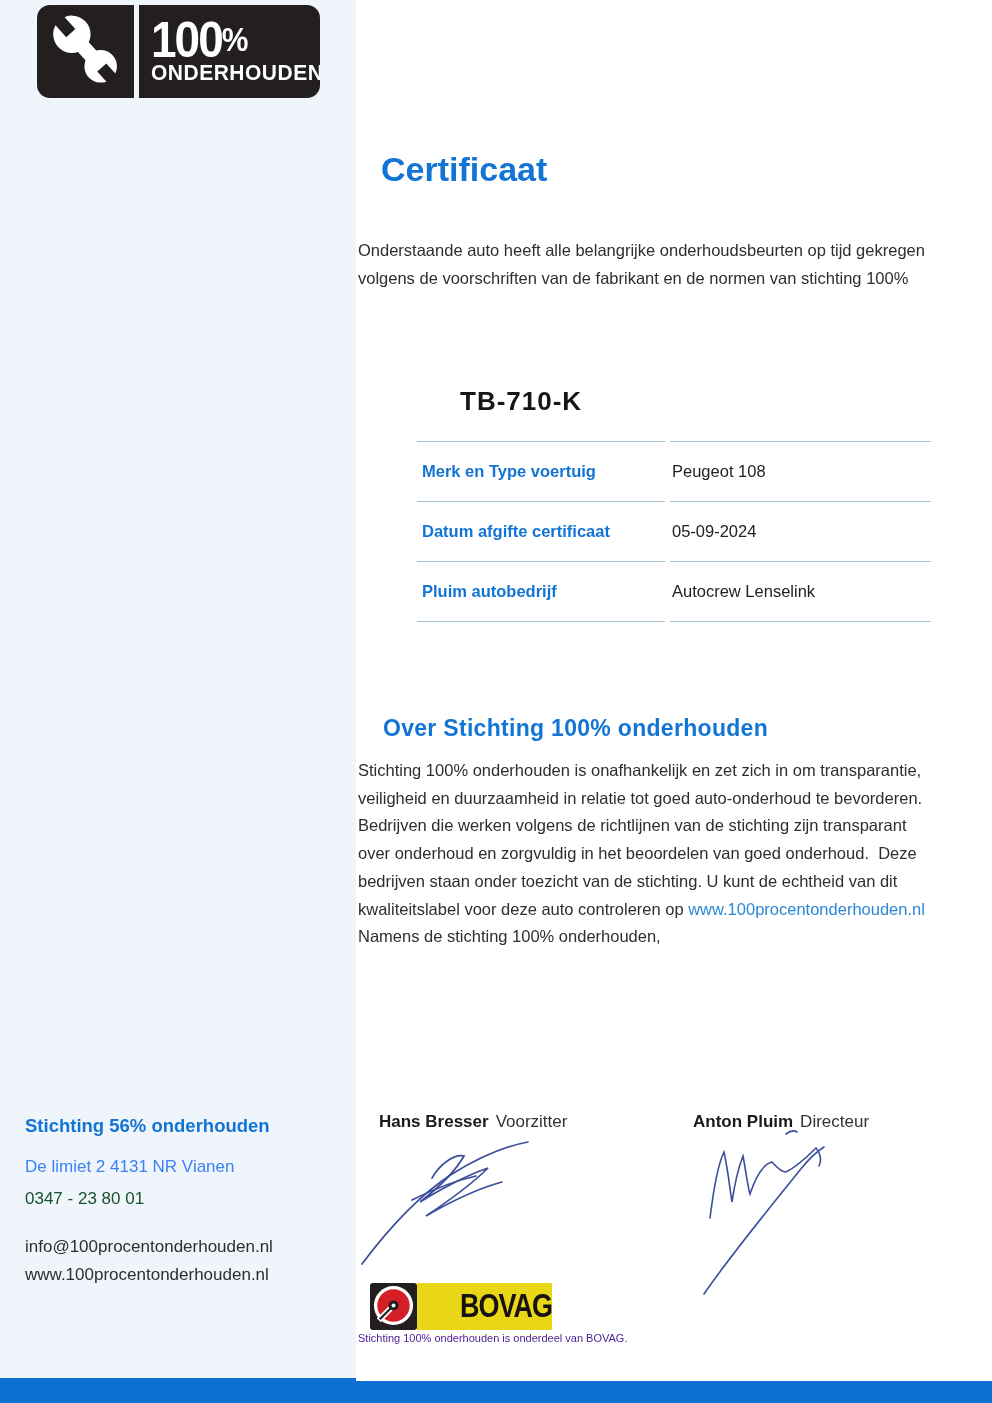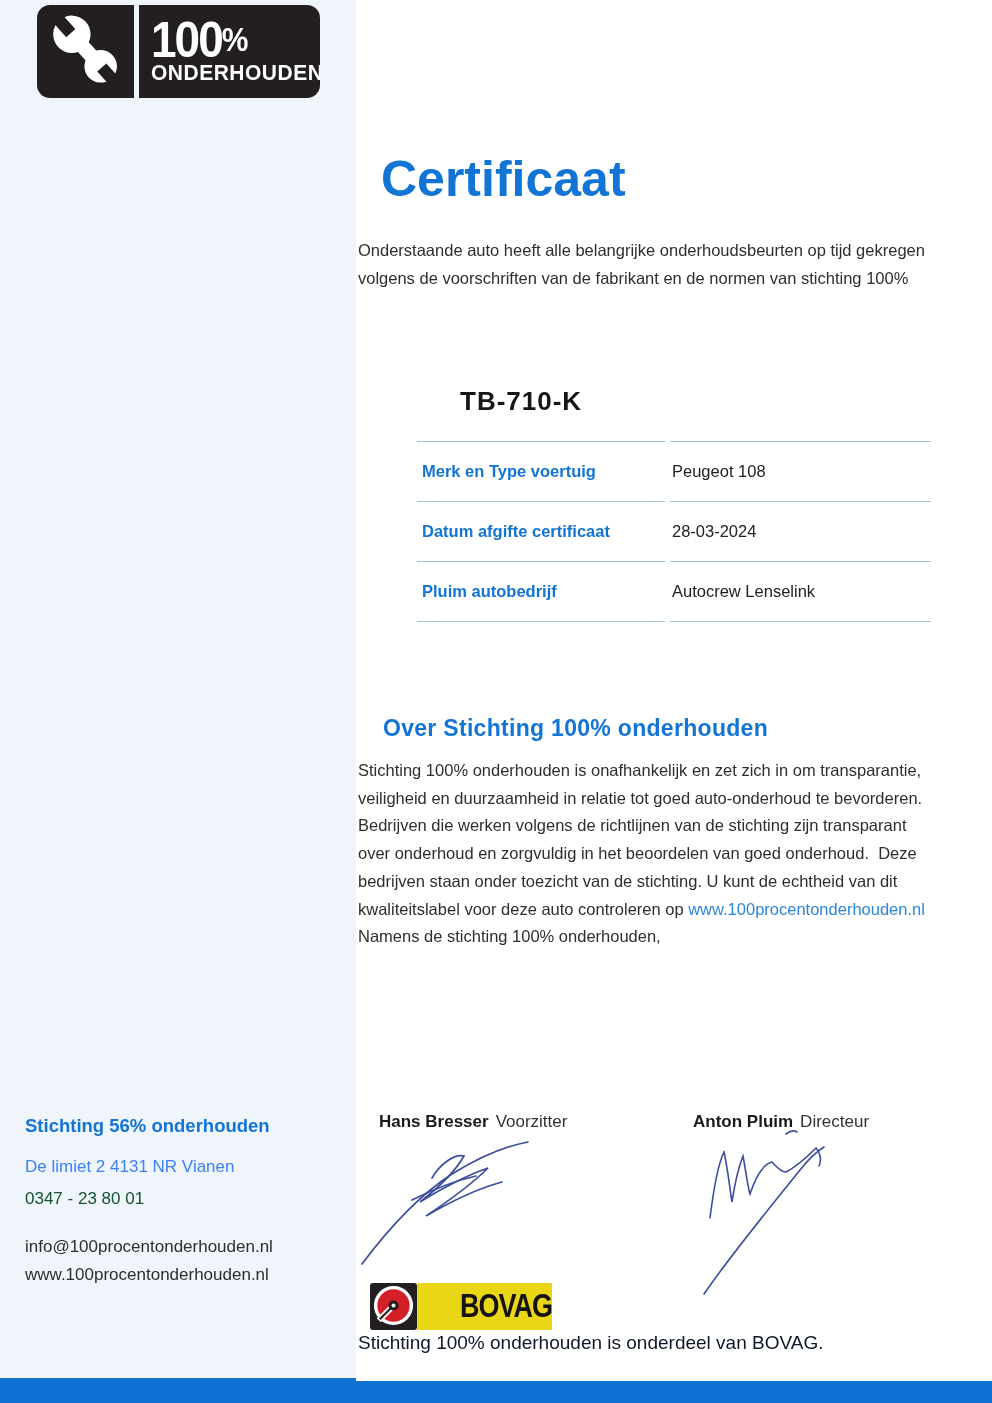--- a/index.html
+++ b/index.html
@@ -20,21 +20,21 @@
   .logo-gap{width:5px;height:93px;background:#f0f4fb;flex:0 0 auto;}
   .logo-text-box{flex:1;background:#231f20;color:#ffffff;
         display:flex;flex-direction:column;justify-content:center;padding-left:12px;}
   .logo-percent{font-size:46px;font-weight:bold;letter-spacing:-2px;line-height:42px;
         transform:scaleY(1.08);transform-origin:left center;}
   .logo-percent .pct{font-size:30px;vertical-align:6px;letter-spacing:0;}
   .logo-brand{font-size:21px;font-weight:bold;letter-spacing:0.5px;line-height:24px;
         transform:scaleY(1.05);transform-origin:left center;}
 
   
-  .doc-title{position:absolute;left:381px;top:150px;font-size:50px;font-weight:bold;
+  .doc-title{position:absolute;left:381px;top:150px;font-size:34px;font-weight:bold;
         color:#1274d4;letter-spacing:0px;}
   .intro{position:absolute;left:358px;top:237px;font-size:16.5px;line-height:27.6px;
         color:#2e2e2e;}
   .line{white-space:pre;}
 
   .plate{position:absolute;left:460px;top:386px;font-size:26px;font-weight:bold;
         color:#161616;letter-spacing:1px;}
 
   
   .details{position:absolute;left:417px;top:441px;width:514px;}
@@ -60,21 +60,21 @@
   .sig-svg{position:absolute;}
   .sig-svg.s1{left:356px;top:1134px;}
   .sig-svg.s2{left:688px;top:1122px;}
 
   
   .bovag{position:absolute;left:370px;top:1283px;width:121px;height:47px;display:flex;}
   .bovag-icon{width:47px;height:47px;flex:0 0 auto;}
   .bovag-yellow{flex:1;background:#e9d616;display:flex;align-items:center;justify-content:center;padding-left:43px;}
   .bovag-word{font-size:27px;font-weight:bold;color:#171314;letter-spacing:-1px;
         transform:scaleY(1.2);transform-origin:center;}
-  .bovag-caption{position:absolute;left:358px;top:1332px;font-size:19px;color:#0f172a;white-space:pre;}
+  .bovag-caption{position:absolute;left:358px;top:1332px;font-size:11px;color:#4c1d95;white-space:pre;}
 
   
   .f-org{position:absolute;left:25px;top:1115px;font-size:18.5px;font-weight:bold;color:#1274d4;}
   .f-address{position:absolute;left:25px;top:1157px;font-size:17px;color:#3b82f6;}
   .f-phone{position:absolute;left:25px;top:1189px;font-size:17px;color:#14532d;}
   .f-email{position:absolute;left:25px;top:1237px;font-size:17px;color:#2e2e2e;}
   .f-web{position:absolute;left:25px;top:1265px;font-size:17px;color:#2e2e2e;}
 
   
   .bar-left{position:absolute;left:0;top:1378px;width:356px;height:25px;background:#0d70d2;}
@@ -123,21 +123,21 @@
 
   <div class="plate">TB-710-K</div>
 
   <div class="details">
     <div class="t-row">
       <div class="cell-label">Merk en Type voertuig</div>
       <div class="cell-value">Peugeot 108</div>
     </div>
     <div class="t-row">
       <div class="cell-label">Datum afgifte certificaat</div>
-      <div class="cell-value">28-03-2024</div>
+      <div class="cell-value">05-09-2024</div>
     </div>
     <div class="t-row">
       <div class="cell-label">Pluim autobedrijf</div>
       <div class="cell-value">Autocrew Lenselink</div>
     </div>
     <div class="t-row closer">
       <div class="cell-label"></div>
       <div class="cell-value"></div>
     </div>
   </div>

